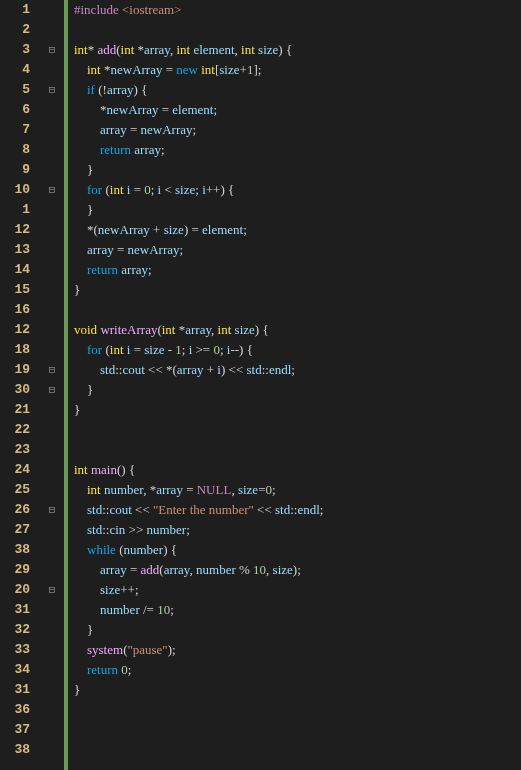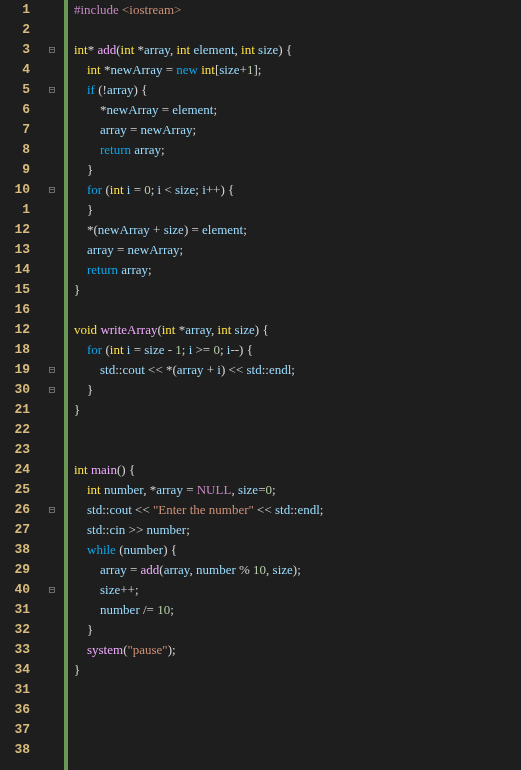--- a/index.html
+++ b/index.html
@@ -97,21 +97,21 @@
       <div class="line-num">30</div>
       <div class="line-num">21</div>
       <div class="line-num">22</div>
       <div class="line-num">23</div>
       <div class="line-num">24</div>
       <div class="line-num">25</div>
       <div class="line-num">26</div>
       <div class="line-num">27</div>
       <div class="line-num">38</div>
       <div class="line-num">29</div>
-      <div class="line-num">40</div>
+      <div class="line-num">20</div>
       <div class="line-num">31</div>
       <div class="line-num">32</div>
       <div class="line-num">33</div>
       <div class="line-num">34</div>
       <div class="line-num">31</div>
       <div class="line-num">36</div>
       <div class="line-num">37</div>
       <div class="line-num">38</div>
     </div>
   <div class="fold-col" id="folds">
@@ -182,15 +182,16 @@
       <div class="code-line"><span class="type">int </span><span class="func">main</span><span class="op">() {</span></div>
       <div class="code-line"><span class="text">    </span><span class="type">int </span><span class="ident">number</span><span class="op">, *</span><span class="ident">array</span><span class="op"> = </span><span class="null">NULL</span><span class="op">, </span><span class="ident">size</span><span class="op">=</span><span class="num">0</span><span class="op">;</span></div>
       <div class="code-line"><span class="text">    </span><span class="ident">std</span><span class="op">::</span><span class="ident">cout</span><span class="op"> &lt;&lt; </span><span class="str">"Enter the number"</span><span class="op"> &lt;&lt; </span><span class="ident">std</span><span class="op">::</span><span class="ident">endl</span><span class="op">;</span></div>
       <div class="code-line"><span class="text">    </span><span class="ident">std</span><span class="op">::</span><span class="ident">cin</span><span class="op"> &gt;&gt; </span><span class="ident">number</span><span class="op">;</span></div>
       <div class="code-line"><span class="text">    </span><span class="kw">while </span><span class="op">(</span><span class="ident">number</span><span class="op">) {</span></div>
       <div class="code-line"><span class="text">        </span><span class="ident">array</span><span class="op"> = </span><span class="func">add</span><span class="op">(</span><span class="ident">array</span><span class="op">, </span><span class="ident">number</span><span class="op"> % </span><span class="num">10</span><span class="op">, </span><span class="ident">size</span><span class="op">);</span></div>
       <div class="code-line"><span class="text">        </span><span class="ident">size</span><span class="op">++;</span></div>
       <div class="code-line"><span class="text">        </span><span class="ident">number</span><span class="op"> /= </span><span class="num">10</span><span class="op">;</span></div>
       <div class="code-line"><span class="text">    }</span></div>
       <div class="code-line"><span class="text">    </span><span class="func">system</span><span class="op">(</span><span class="str">"pause"</span><span class="op">);</span></div>
+      <div class="code-line"><span class="text">    </span><span class="kw">return </span><span class="num">0</span><span class="op">;</span></div>
       <div class="code-line"><span class="text">}</span></div>
     </div>
 </div>
 
 </body></html>

